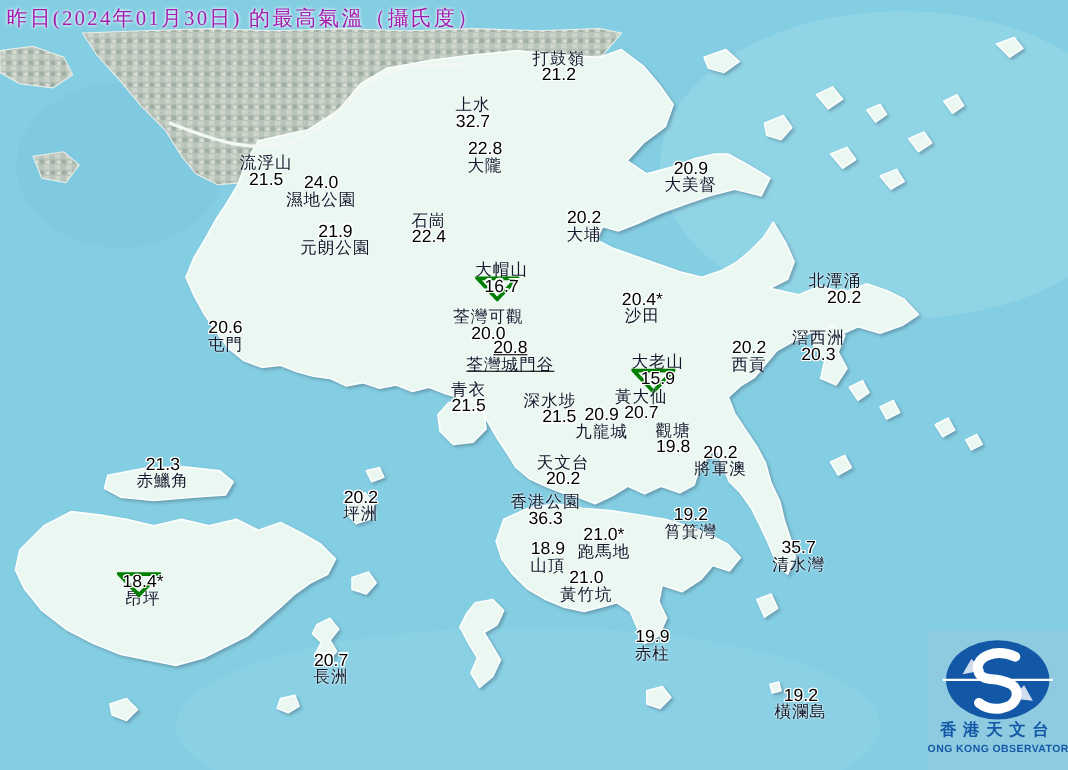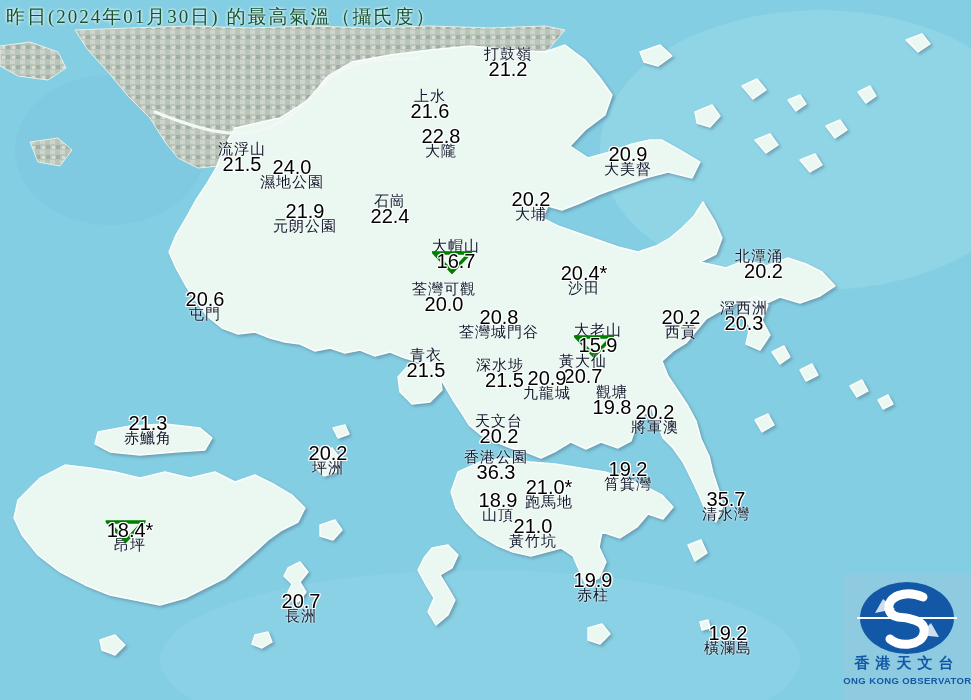--- a/index.html
+++ b/index.html
@@ -4,28 +4,28 @@
 <style>
   html,body{margin:0;padding:0;}
   body{width:971px;height:700px;overflow:hidden;font-family:"Liberation Sans",sans-serif;}
   #stage{position:relative;width:971px;height:700px;background:#84CEE3;}
   #map{position:absolute;left:0;top:0;}
   .landg{filter:drop-shadow(2px 2.5px 1.5px rgba(80,115,135,.5));}
   .landg polygon,.landg path{fill:#EBF7F1;stroke:#FDFFFE;stroke-width:1.4;stroke-linejoin:round;}
   .urbang polygon{fill:url(#urban);stroke:#E9EEE9;stroke-width:1;}
   .river{fill:none;stroke:#F4F8F5;stroke-width:3;stroke-linecap:round;}
   #page-title{position:absolute;left:6px;top:4px;font-family:"Liberation Serif",serif;
-    font-size:19px;letter-spacing:2px;color:#14532d;white-space:nowrap;
+    font-size:19px;letter-spacing:2px;color:#a21caf;white-space:nowrap;
     text-shadow:0 0 3px rgba(255,255,255,.9),0 0 3px rgba(255,255,255,.9);}
   #stations{position:absolute;left:0;top:0;width:100%;height:100%;}
   .station{position:absolute;transform:translateX(-50%);text-align:center;white-space:nowrap;line-height:1;}
   .sname{font-family:"Liberation Serif",serif;font-size:15px;letter-spacing:1px;color:#0f172a;
     line-height:16px;text-shadow:0 0 2px rgba(255,255,255,.85),0 0 2px rgba(255,255,255,.7);}
   .temp-line{position:relative;line-height:14px;height:14px;}
-  .temp-line .t{position:relative;z-index:1;font-size:20px;font-weight:400;color:#000;
+  .temp-line .t{position:relative;z-index:1;font-size:16px;font-weight:400;color:#000;
     text-shadow:1px 0 0 #fff,-1px 0 0 #fff,0 1px 0 #fff,0 -1px 0 #fff,1px 1px 0 #fff,-1px -1px 0 #fff,1px -1px 0 #fff,-1px 1px 0 #fff;margin-top:32px;}
   .marker-tri{position:absolute;left:50%;top:-4px;transform:translateX(-60%);z-index:0;}
   .marker-tri polygon{fill:none;stroke:#007E00;stroke-width:3.4;stroke-linejoin:miter;}
   #logo{position:absolute;right:0;bottom:0;width:128px;height:127px;}
   #logo .bg{fill:#8FCBE0;}
   #logo .ell{fill:#1358A6;}
   #logo .s-path{fill:none;stroke:#fff;stroke-width:9;stroke-linecap:round;}
   #logo .xline{stroke:#fff;stroke-width:2;}
   #logo .dither{fill:#fff;opacity:.8;}
   #logo text{fill:#1358A6;font-weight:bold;}
@@ -115,21 +115,21 @@
 
   <div id="page-title">昨日(2024年01月30日) 的最高氣溫（攝氏度）</div>
 
   <div id="stations">
       <div class="station" style="left: 508px; top: 46px;">
         <div class="sname">打鼓嶺</div>
         <div class="temp-line"><span class="t">21.2</span></div>
       </div>
       <div class="station" style="left: 430px; top: 88px;">
         <div class="sname">上水</div>
-        <div class="temp-line"><span class="t">21.6</span></div>
+        <div class="temp-line"><span class="t">32.7</span></div>
       </div>
       <div class="station" style="left: 441px; top: 129px;">
         <div class="temp-line"><span class="t">22.8</span></div>
         <div class="sname">大隴</div>
       </div>
       <div class="station" style="left: 242px; top: 141px;">
         <div class="sname">流浮山</div>
         <div class="temp-line"><span class="t">21.5</span></div>
       </div>
       <div class="station" style="left: 292px; top: 160px;">
@@ -167,21 +167,21 @@
         <div class="sname">沙田</div>
       </div>
       <div class="station" style="left: 444px; top: 281px;">
         <div class="sname">荃灣可觀</div>
         <div class="temp-line"><span class="t">20.0</span></div>
       </div>
       <div class="station" style="left: 205px; top: 292px;">
         <div class="temp-line"><span class="t">20.6</span></div>
         <div class="sname">屯門</div>
       </div>
-      <div class="station" style="left: 499px; top: 310px;">
+      <div class="station" style="left: 464px; top: 310px; text-decoration: underline;">
         <div class="temp-line"><span class="t">20.8</span></div>
         <div class="sname">荃灣城門谷</div>
       </div>
       <div class="station" style="left: 598px; top: 322px;">
         <div class="sname">大老山</div>
         <div class="temp-line"><svg class="marker-tri" width="40" height="24" viewBox="0 0 40 24">
             <polygon points="2,3 38,3 20,22"></polygon>
           </svg><span class="t">15.9</span></div>
       </div>
       <div class="station" style="left: 681px; top: 310px;">
@@ -209,21 +209,21 @@
         <div class="sname">九龍城</div>
       </div>
       <div class="station" style="left: 612px; top: 384px;">
         <div class="sname">觀塘</div>
         <div class="temp-line"><span class="t">19.8</span></div>
       </div>
       <div class="station" style="left: 655px; top: 405px;">
         <div class="temp-line"><span class="t">20.2</span></div>
         <div class="sname">將軍澳</div>
       </div>
-      <div class="station" style="left: 499px; top: 413px;">
+      <div class="station" style="left: 512px; top: 413px;">
         <div class="sname">天文台</div>
         <div class="temp-line"><span class="t">20.2</span></div>
       </div>
       <div class="station" style="left: 148px; top: 416px;">
         <div class="temp-line"><span class="t">21.3</span></div>
         <div class="sname">赤鱲角</div>
       </div>
       <div class="station" style="left: 328px; top: 446px;">
         <div class="temp-line"><span class="t">20.2</span></div>
         <div class="sname">坪洲</div>

